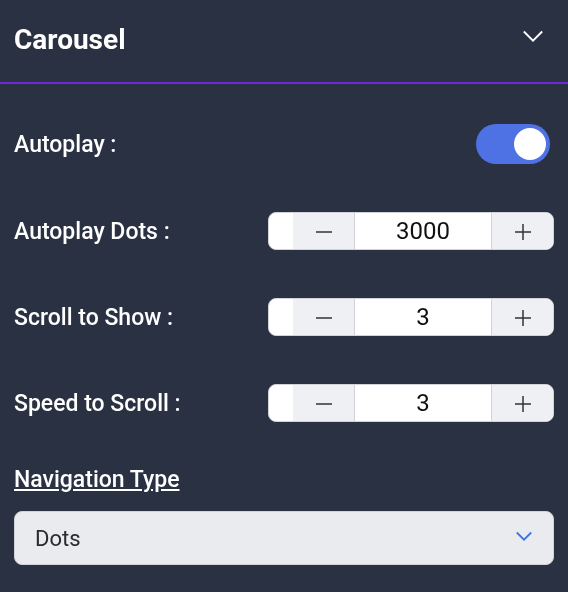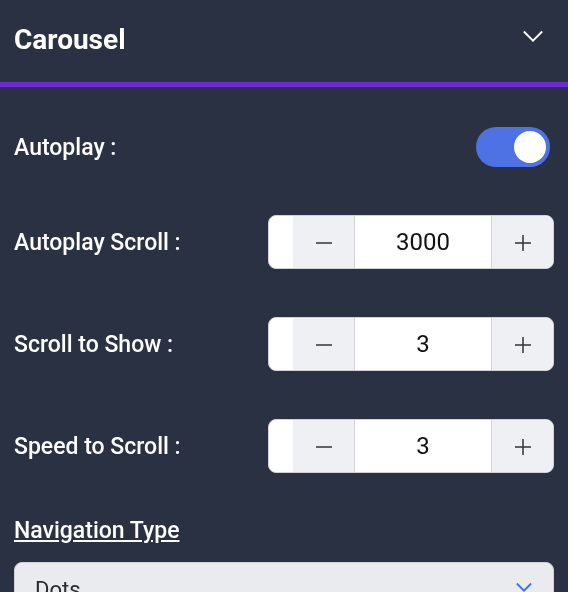--- a/index.html
+++ b/index.html
@@ -9,21 +9,21 @@
     font-family: -apple-system, BlinkMacSystemFont, "Segoe UI", Roboto, sans-serif;
     width: 568px;
     height: 592px;
     overflow: hidden;
   }
   .panel-header {
     display: flex;
     align-items: center;
     justify-content: space-between;
     padding: 22px 18px 26px 14px;
-    border-bottom: 5px solid #6d28d9;
+    border-bottom: 2px solid #6d28d9;
     gap: 28px;
   }
   .panel-title {
     font-size: 28px;
     font-weight: 700;
     color: #fff;
   }
   .chevron-down {
     width: 34px;
     height: 34px;
@@ -64,21 +64,21 @@
     border-radius: 50%;
     position: absolute;
     top: 4px;
     right: 4px;
   }
   
   .stepper {
     display: flex;
     align-items: stretch;
     width: 286px;
-    height: 54px;
+    height: 38px;
     border-radius: 8px;
     overflow: hidden;
     border: 1px solid #d1d3d9;
     background: #fff;
     padding-left: 24px;
   }
   .stepper-btn {
     width: 62px;
     background: #eef0f4;
     display: flex;
@@ -145,21 +145,21 @@
 <div class="panel-body">
 
   <div class="row">
     <div class="row-label">Autoplay :</div>
     <div class="toggle">
       <div class="toggle-knob"></div>
     </div>
   </div>
 
   <div class="row">
-    <div class="row-label">Autoplay Scroll :</div>
+    <div class="row-label">Autoplay Dots :</div>
     <div class="stepper">
       <div class="stepper-btn minus">
         <span>
           <svg viewBox="0 0 18 18">
               <line x1="1" y1="9" x2="17" y2="9"></line>
             </svg>
         </span>
       </div>
       <div class="stepper-value">3000</div>
       <div class="stepper-btn plus">

